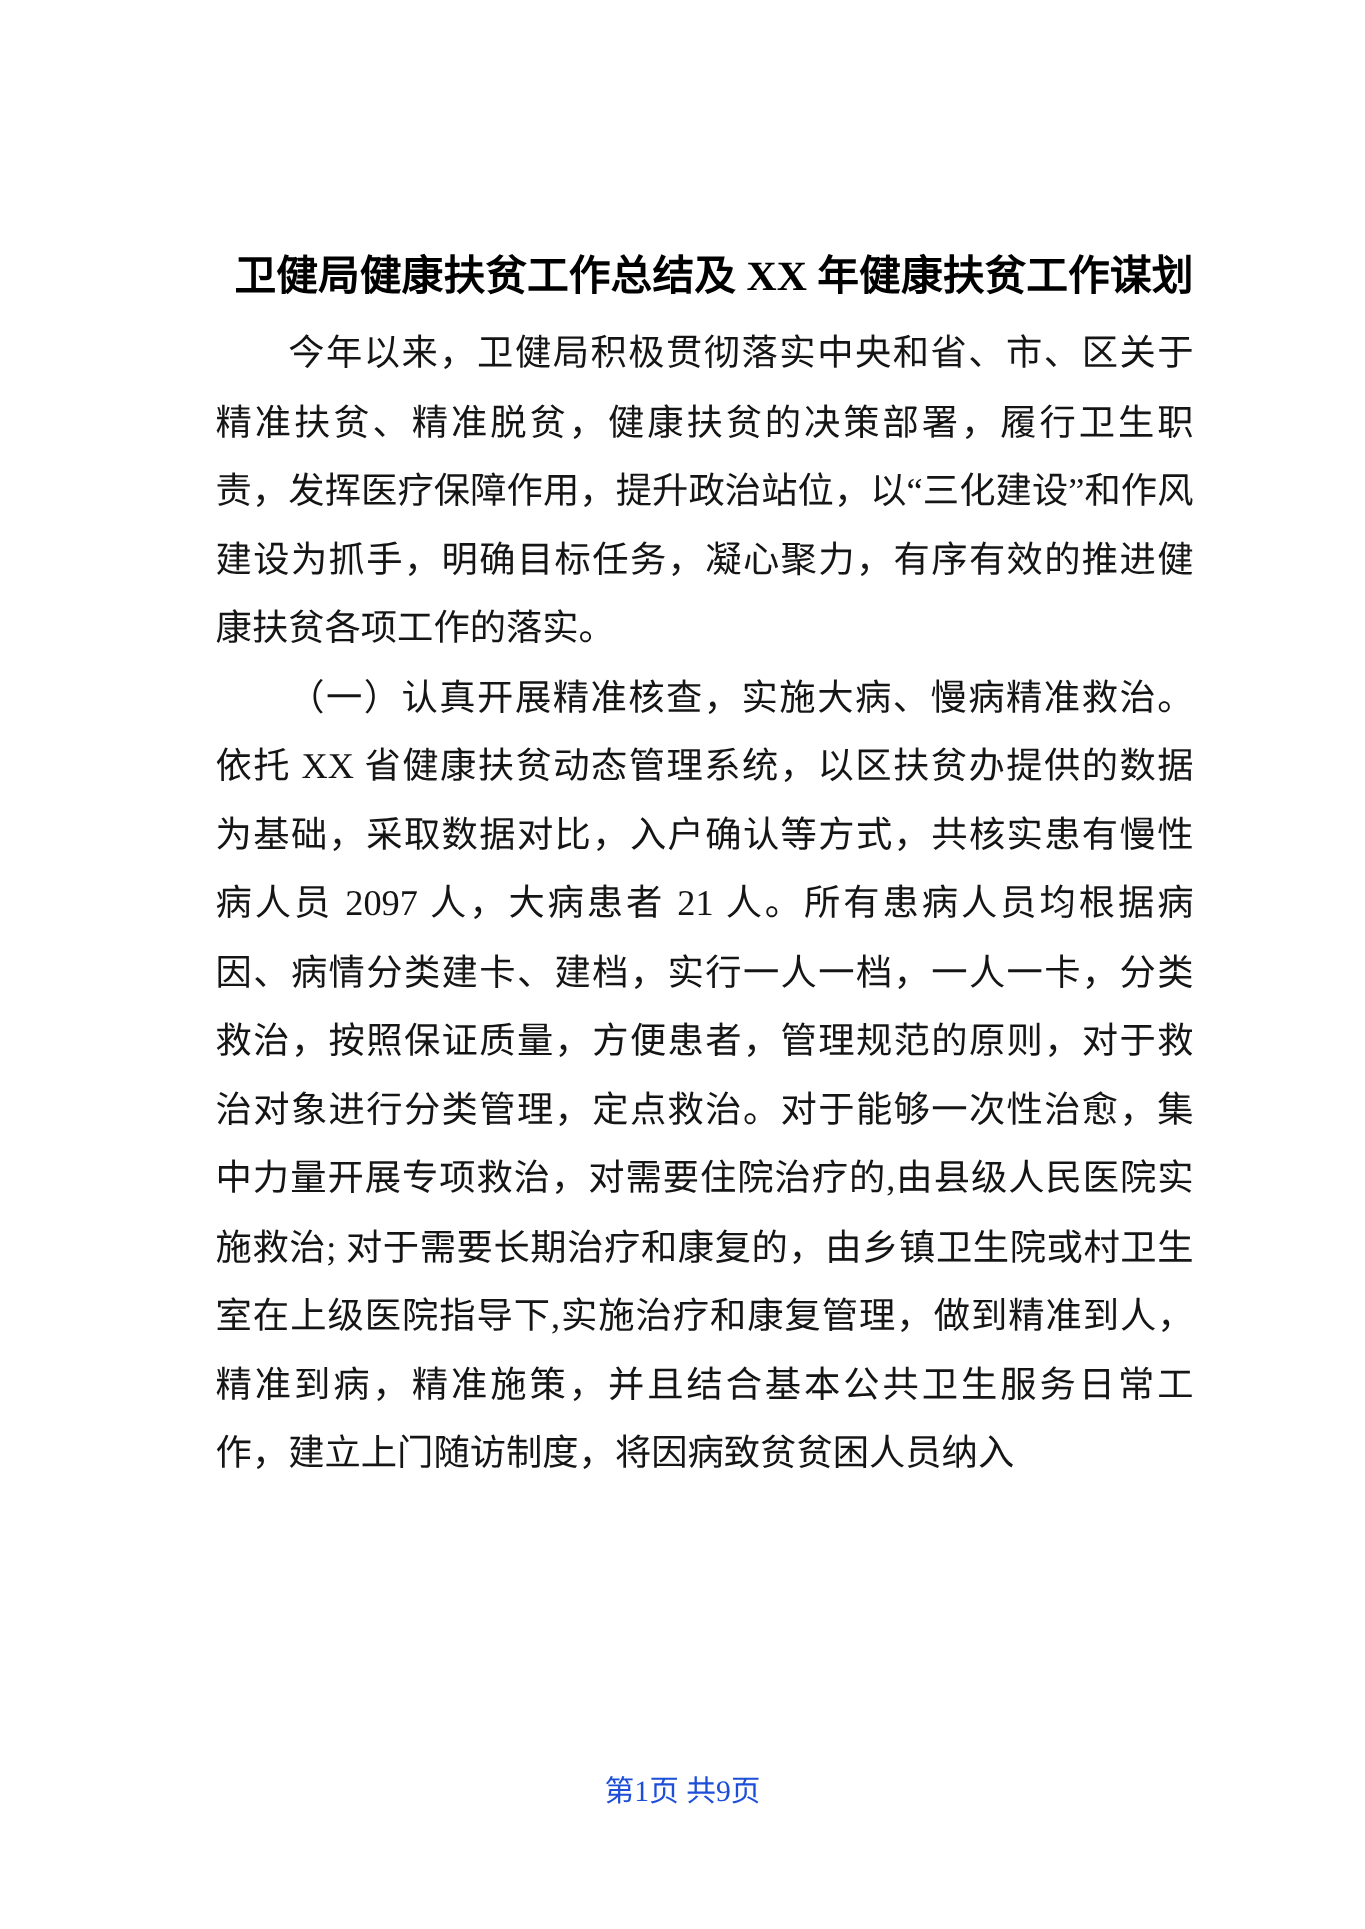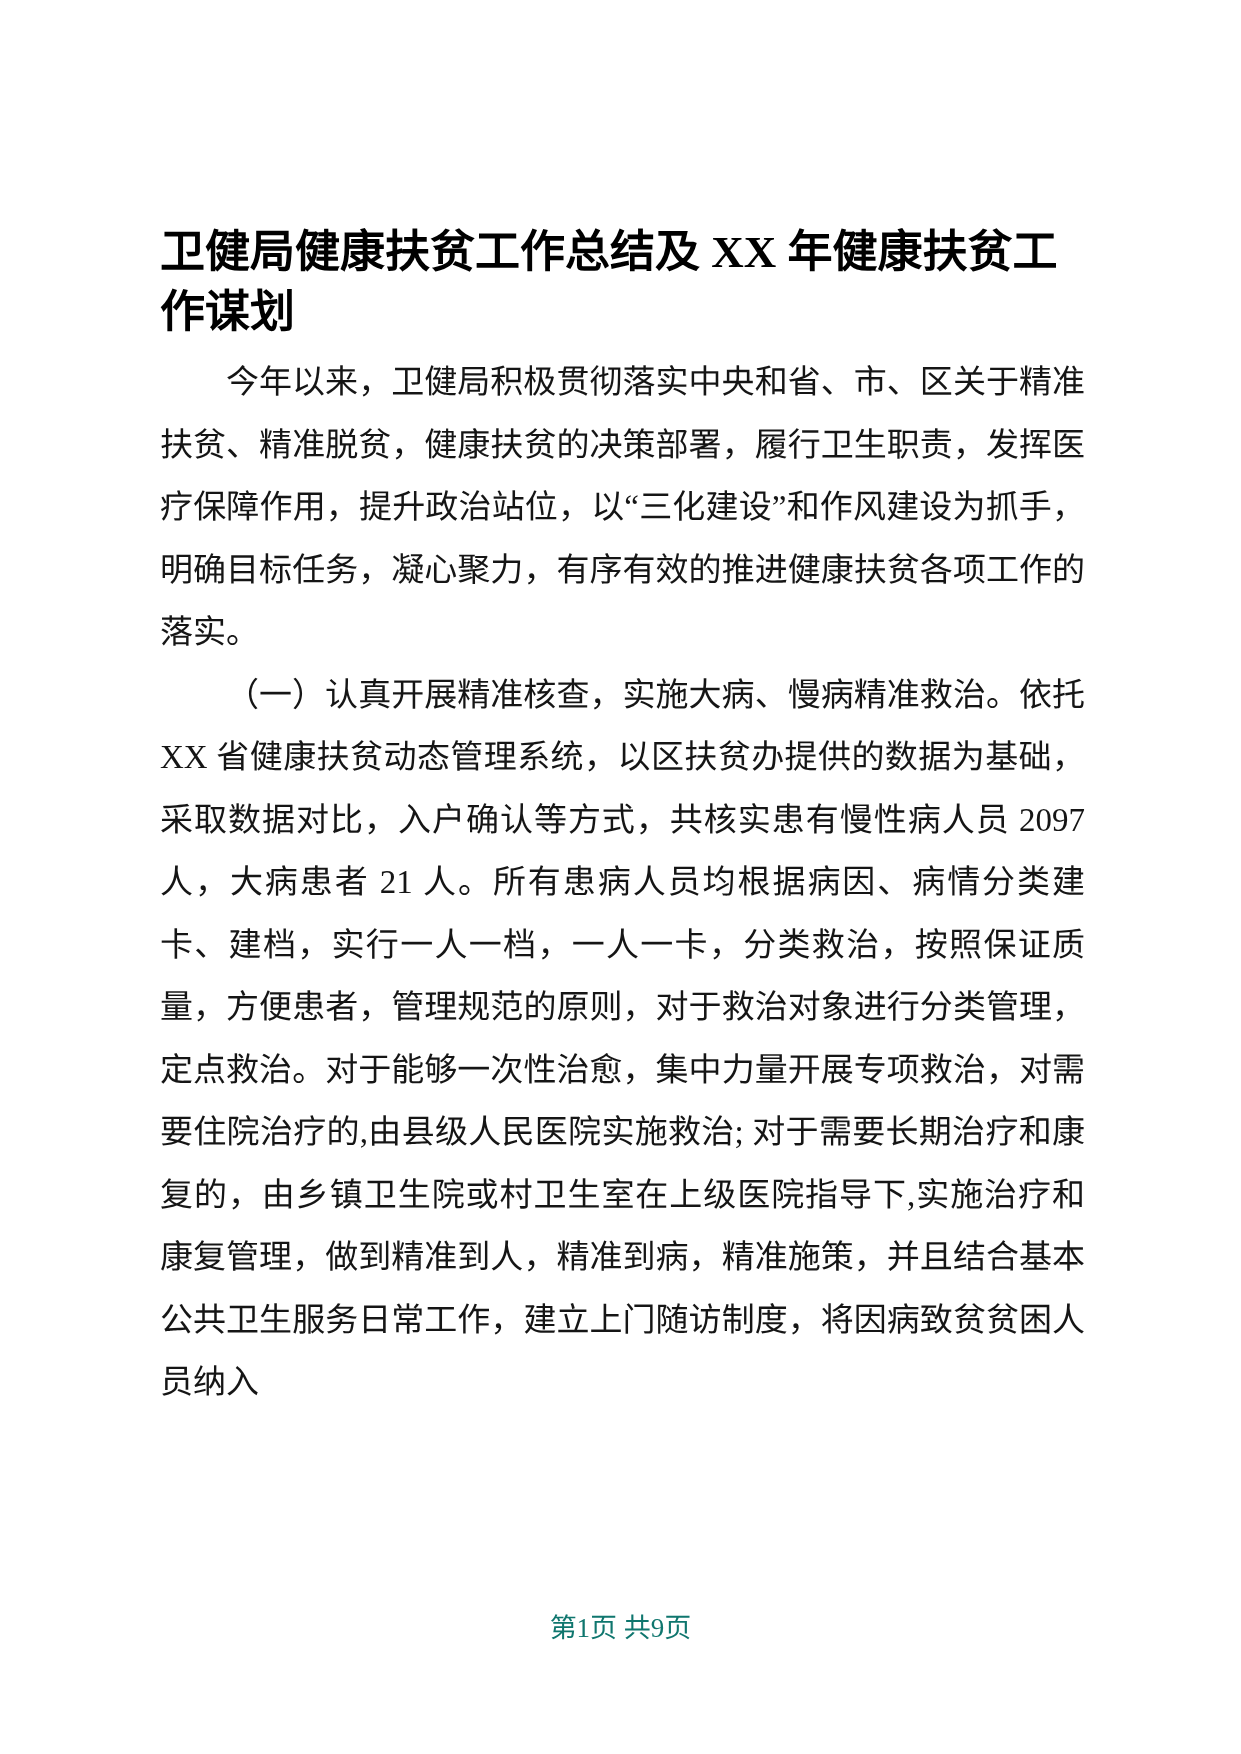--- a/index.html
+++ b/index.html
@@ -21,51 +21,52 @@
 
   .content {
     position: absolute;
     left: 160px;
     top: 0;
     width: 925px;
   }
 
   .doc-title {
     padding-top: 222px;
-    font-size: 45px;
+    font-size: 38px;
     line-height: 60px;
     font-weight: bold;
-    text-align: left;
+    text-align: right;
     color: #000000;
     letter-spacing: 0px;
   }
 
   .body-text {
     margin-top: 9px;
+    margin-left: 36px;
   }
 
   .body-text p {
     font-size: 33px;
     line-height: 62.5px;
     text-align: justify;
     text-justify: inter-ideograph;
     text-indent: 66px;
     color: #151515;
     word-break: break-all;
   }
 
   .page-footer {
     position: absolute;
     left: 0;
     right: 0;
     top: 1608px;
     text-align: center;
     font-size: 27px;
     line-height: 40px;
-    color: #0f766e;
+    color: #1d4ed8;
   }
 </style>
 </head>
 <body>
 
 <div class="page">
   <div class="content">
 
     <h1 class="doc-title">卫健局健康扶贫工作总结及 XX 年健康扶贫工作谋划</h1>
 

